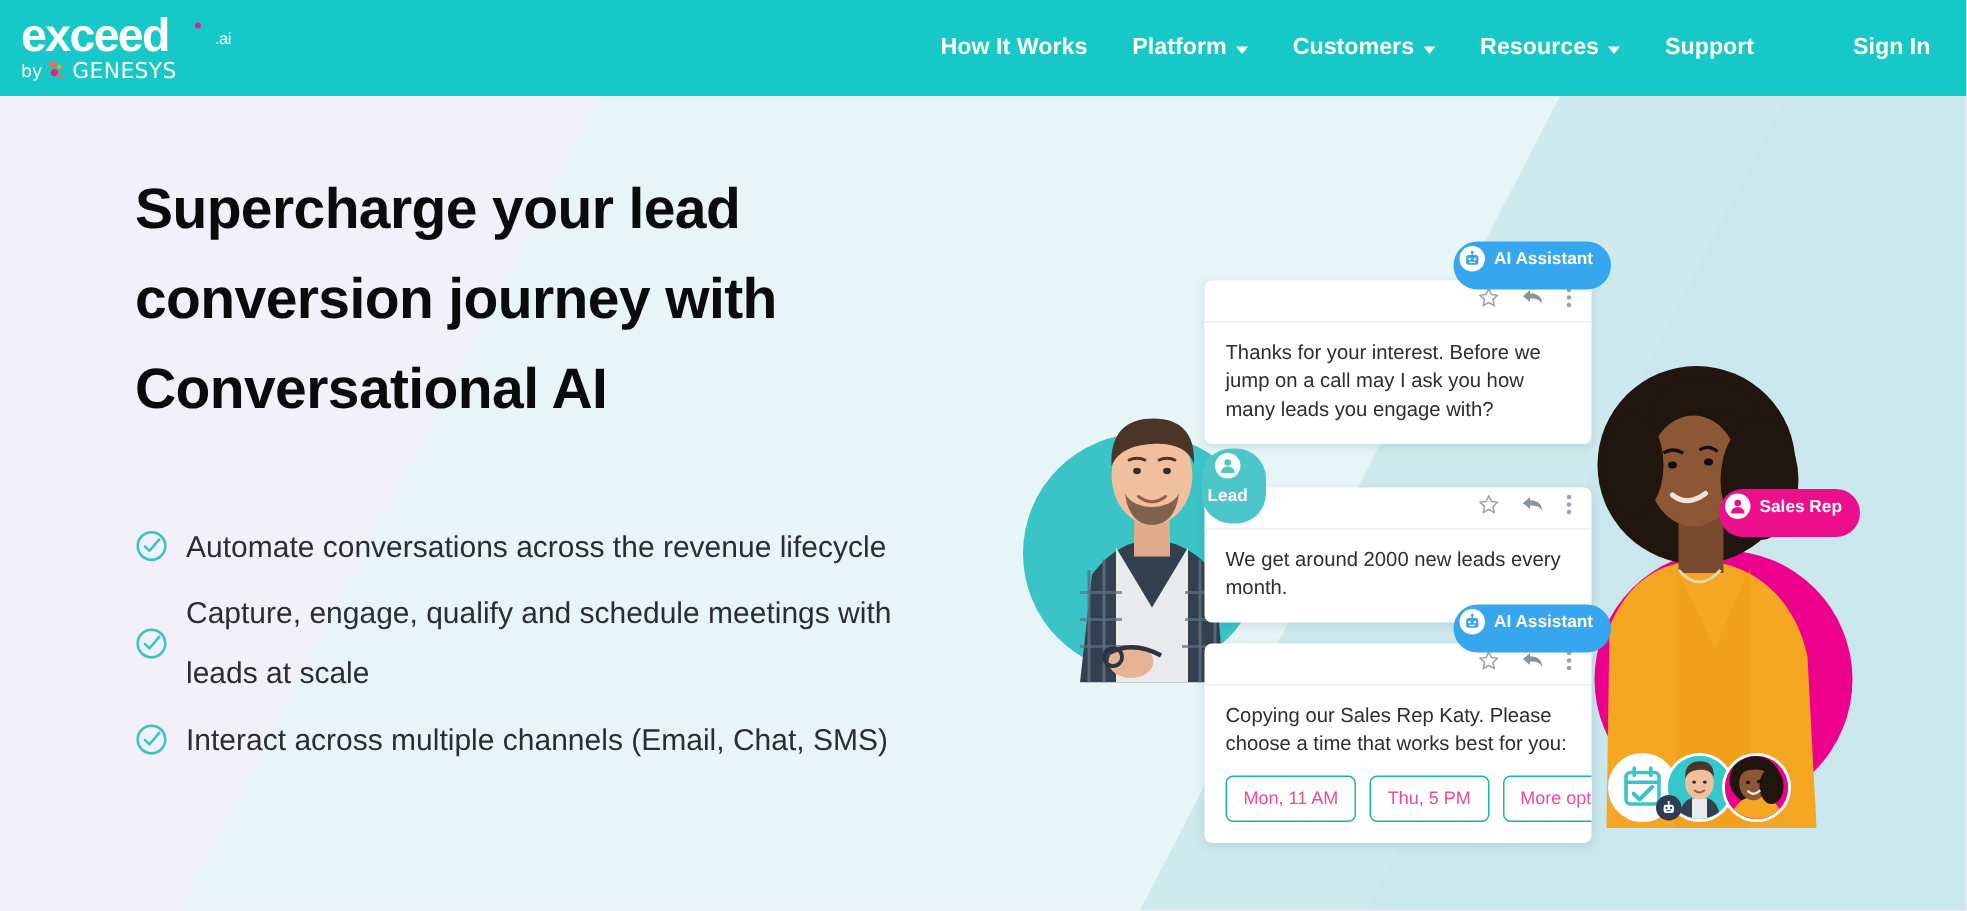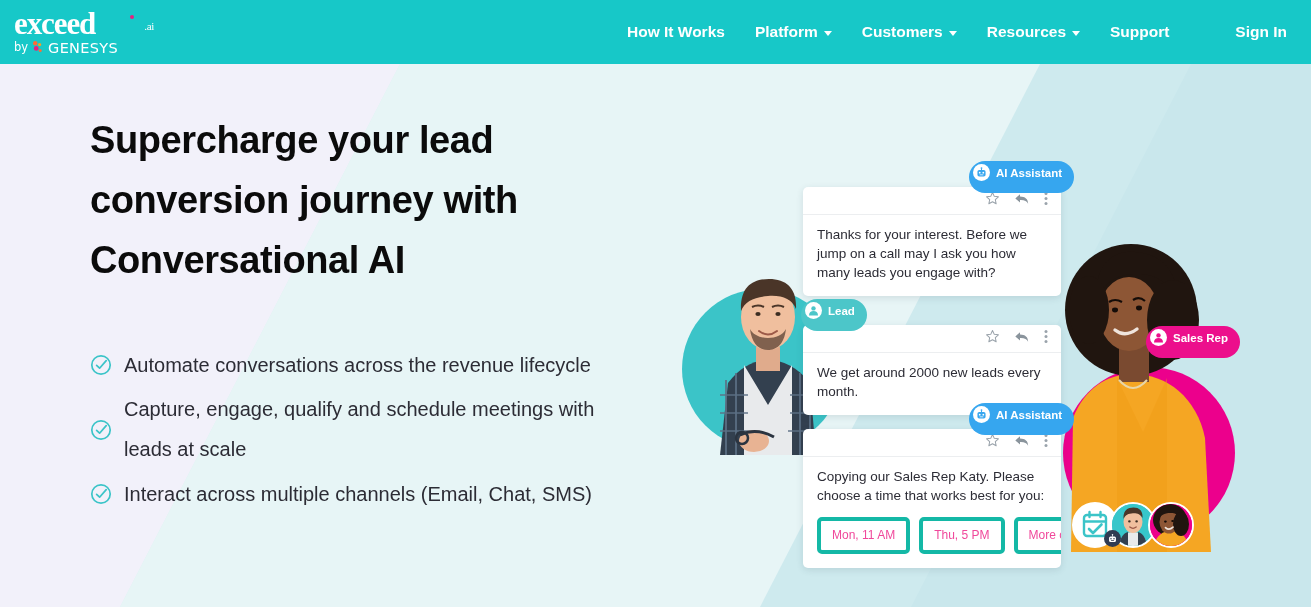--- a/index.html
+++ b/index.html
@@ -20,21 +20,21 @@
     z-index: 60;
   }
   .logo-wrap {
     position: absolute; left: 14px; top: 4px;
     width: 140px; height: 56px;
     display: flex; flex-direction: column; justify-content: center;
   }
   .logo-main {
     font-size: 31px; font-weight: 700; color: #ffffff;
     letter-spacing: -1.1px; line-height: 30px;
-    font-family: Liberation Serif, serif;
+    font-family: Liberation Sans, sans-serif;
     position: relative; display: inline-block;
   }
   .logo-dot {
     display: inline-block; width: 4px; height: 4px;
     background: #e5227f; border-radius: 50%;
     position: absolute; right: 20px; top: 6px;
   }
   .logo-ai {
     position: absolute; right: 0px; top: 2px;
     font-size: 11px; font-weight: 500; color: #ffffff;
@@ -135,21 +135,21 @@
     height: 28px; border-bottom: 1px solid #eceef0;
     display: flex; align-items: center; justify-content: flex-end;
     gap: 14px; padding-right: 13px;
   }
   .card-body {
     padding: 10px 10px 14px 14px;
     font-size: 13.5px; line-height: 19px; color: #2c2c35;
   }
   .slots { display: flex; gap: 9px; margin-top: 12px; }
   .slot {
-    border: 4px solid #14b8a6; color: #f0489b;
+    border: 1px solid #14b8a6; color: #f0489b;
     border-radius: 5px; font-size: 12px; padding: 5px 11px;
     background: #fff; cursor: pointer; white-space: nowrap;
   }
 
   .badge {
     position: absolute; display: flex; align-items: center; gap: 6px;
     border-radius: 20px; padding: 3px 12px 12px 4px;
     color: #ffffff; font-size: 11.5px; font-weight: 700;
     z-index: 45; white-space: nowrap;
   }
@@ -390,21 +390,21 @@
         <svg width="4" height="15" viewBox="0 0 4 15">
             <circle cx="2" cy="2.4" r="1.5" fill="#9aa3ab"></circle>
             <circle cx="2" cy="7.4" r="1.5" fill="#9aa3ab"></circle>
             <circle cx="2" cy="12.4" r="1.5" fill="#9aa3ab"></circle>
           </svg>
       </span>
     </div>
     <div class="card-body">Thanks for your interest. Before we jump on a call may I ask you how many leads you engage with?</div>
   </div>
 
-  <div class="badge badge-lead" style="left:801px; top:299px;">
+  <div class="badge badge-lead" style="left:801px; top:299px;flex-direction:column;">
     <span class="badge-av">
       <svg width="13" height="13" viewBox="0 0 16 16">
         <circle cx="8" cy="5.4" r="2.7" fill="#4cc6c9"></circle>
         <path d="M2.4 14 C2.4 10.4 5 8.6 8 8.6 C11 8.6 13.6 10.4 13.6 14 Z" fill="#4cc6c9"></path>
       </svg>
     </span>
     <span>Lead</span>
   </div>
   <div class="card" style="left:803px; top:325px; width:258px;">
     <div class="card-head">

